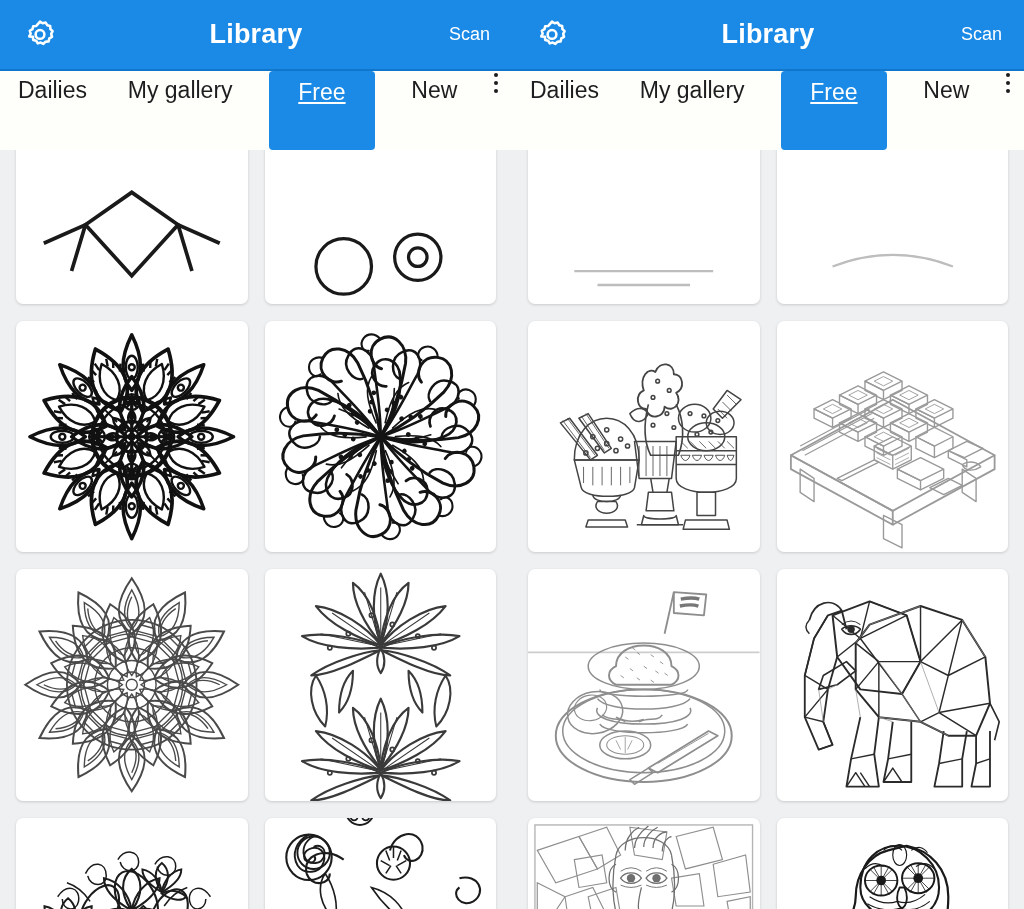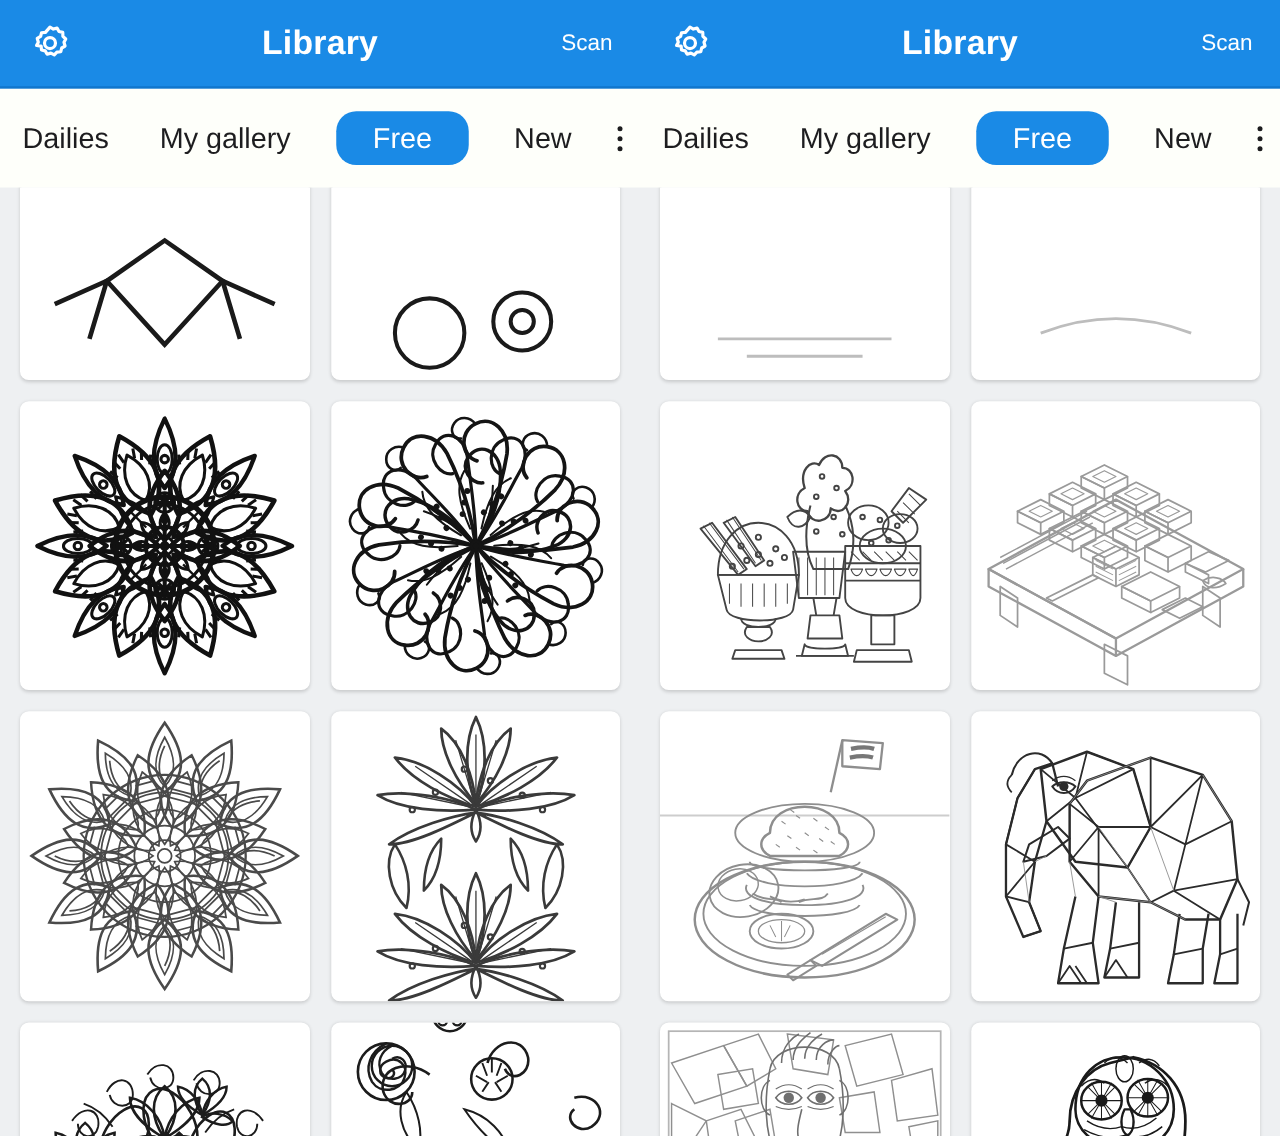--- a/index.html
+++ b/index.html
@@ -45,36 +45,37 @@
     margin-left: auto;
     font-size: 18px; color: #ffffff;
     cursor: pointer; z-index: 2;
     padding-right: 4px;
   }
 
   
   .tabbar {
     height: 79px; flex: 0 0 79px;
     background: #fefffa;
-    display: flex; align-items: center;
+    display: flex; 
     padding: 0 14px;
     position: relative;
     overflow: hidden;
   }
   .tab {
     font-size: 23px; color: #1d1d1f;
     padding: 6px 4px;
     cursor: pointer;
     white-space: nowrap;
   }
   .tab.active {
     background: #1a8ae6;
     color: #ffffff;
-    border-radius: 16px;
+    border-radius: 4px;
     padding: 8px 29px;
+    text-decoration: underline;
   }
   .tab-spacer { flex: 1 1 auto; min-width: 10px; }
   .kebab {
     color: #1d1d1f;
     font-size: 26px; line-height: .8;
     letter-spacing: 0;
     cursor: pointer;
     display: flex; flex-direction: column; gap: 4px;
     padding: 2px 0;
   }

